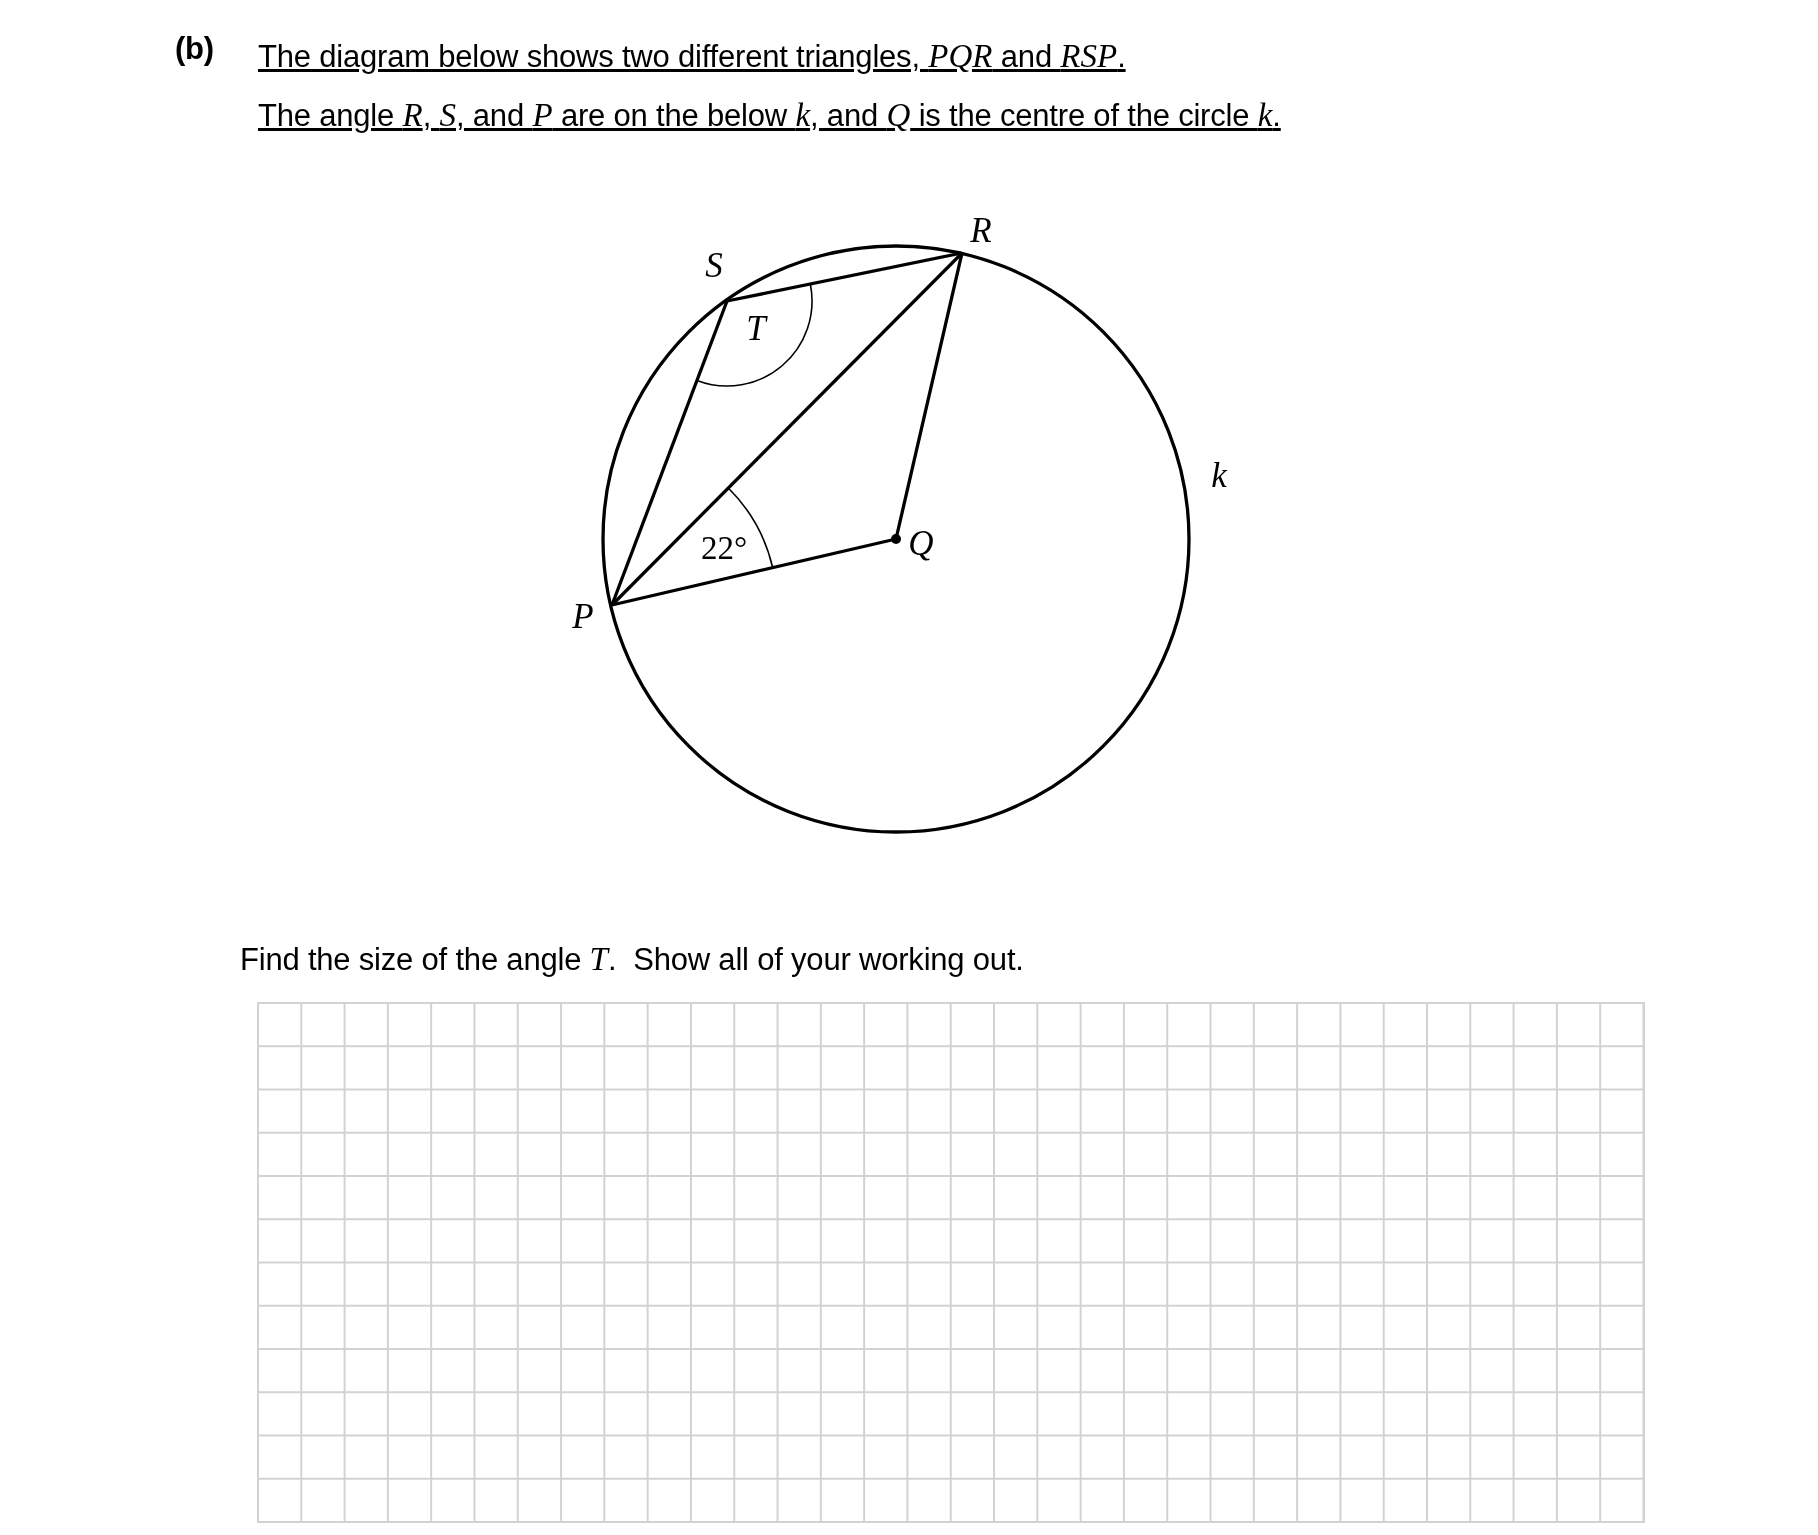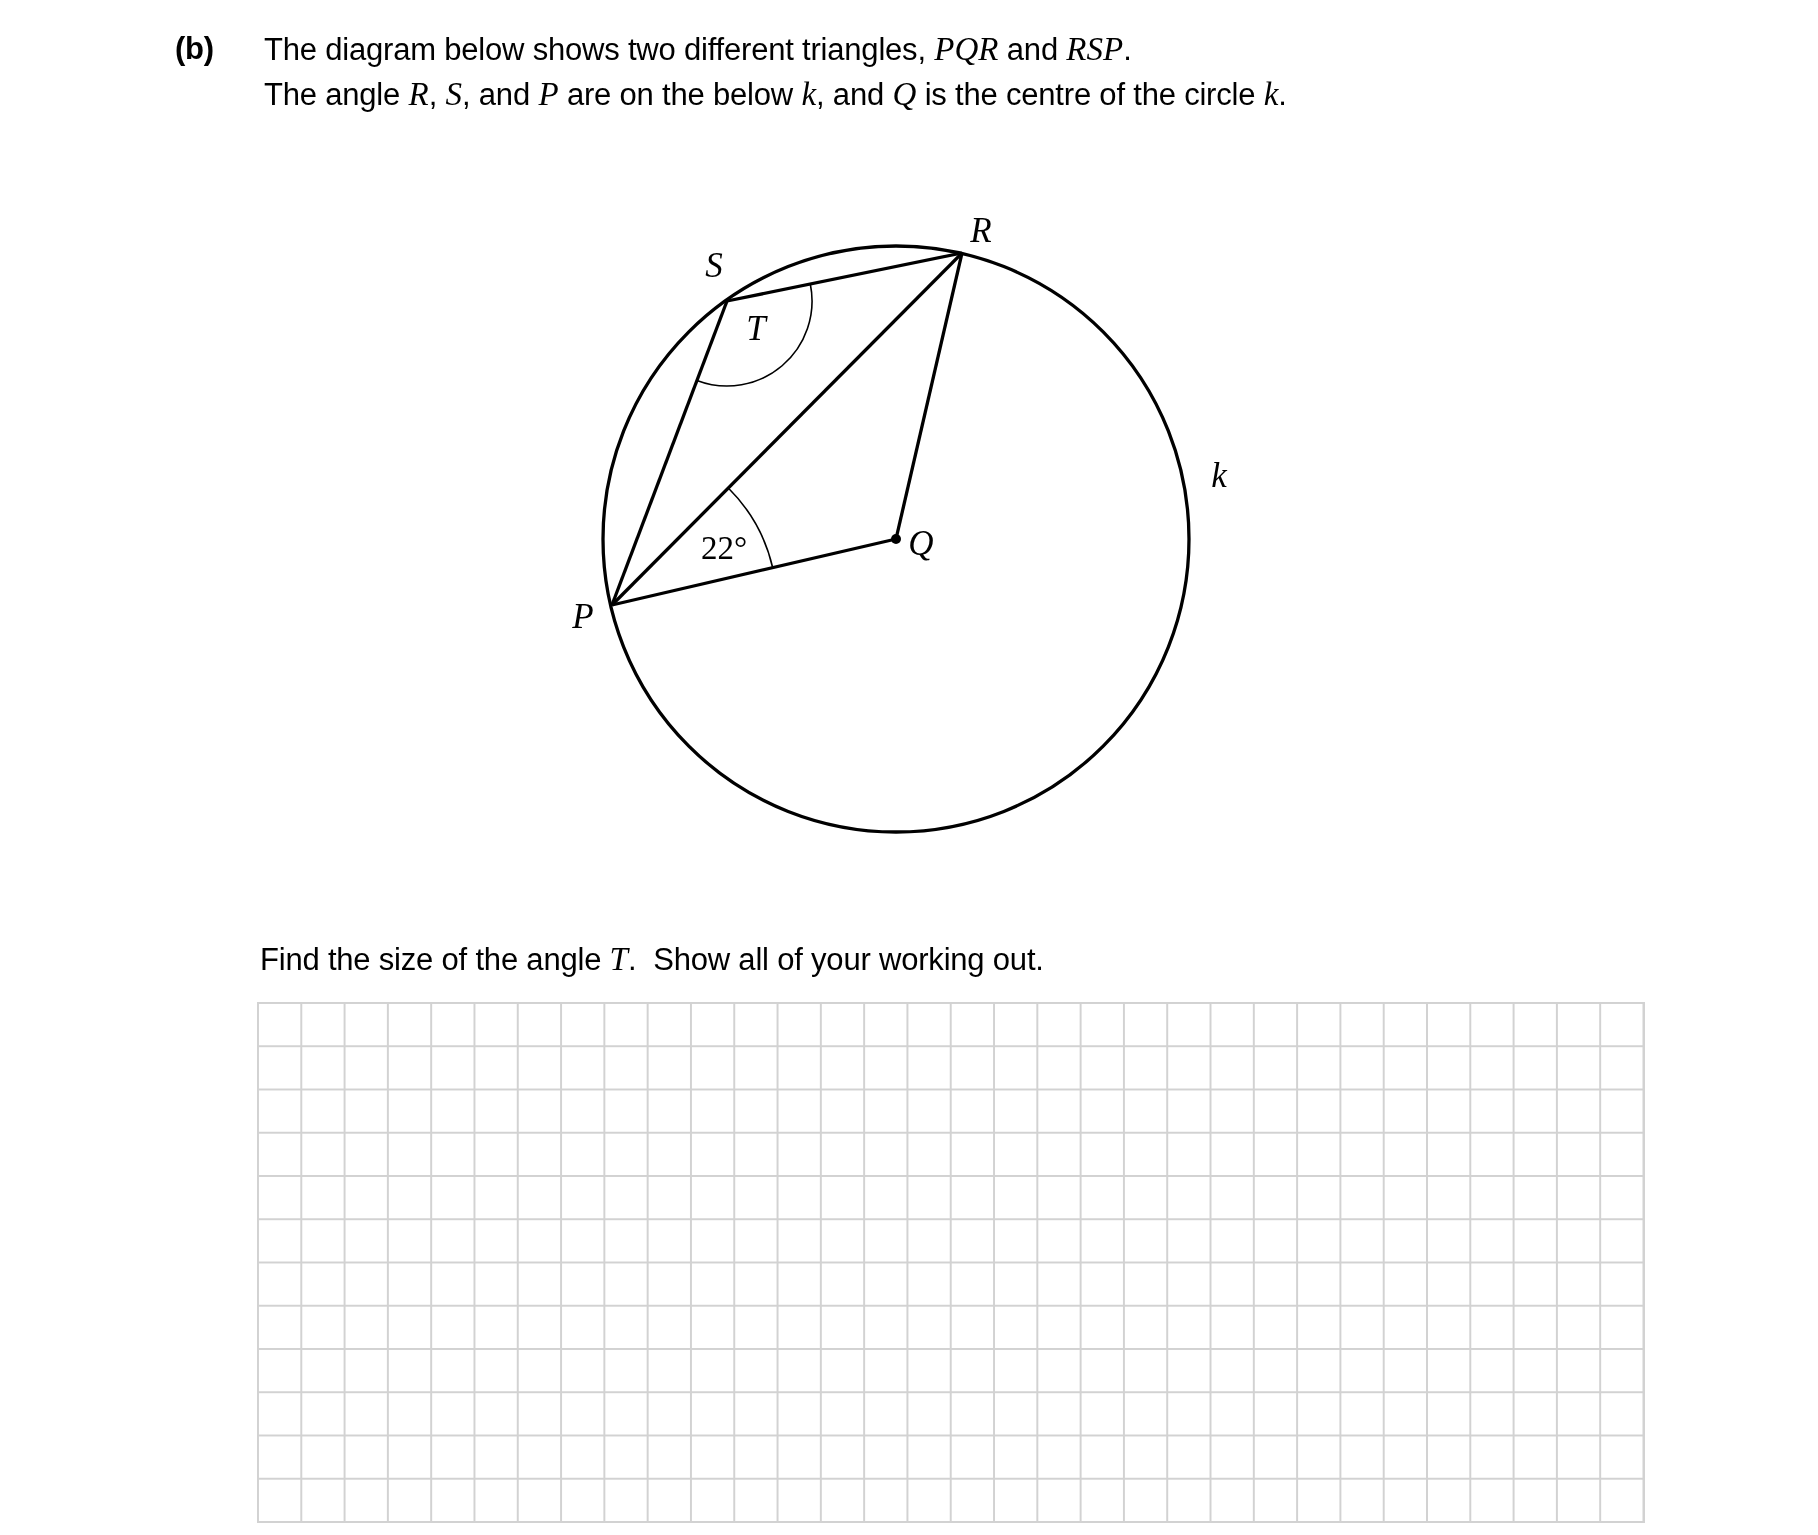--- a/index.html
+++ b/index.html
@@ -5,31 +5,31 @@
   html,body{margin:0;padding:0;background:#fff;}
   #page{
     position:relative;width:1818px;height:1535px;background:#ffffff;overflow:hidden;
     font-family:"Liberation Sans","DejaVu Sans",sans-serif;color:#000;
   }
   .abs{position:absolute;}
   .part-label{
     left:175px;top:27px;font-size:31px;font-weight:bold;line-height:43px;letter-spacing:-0.2px;
   }
   .intro{
-    left:264px;top:27px;font-size:31px;line-height:44px;letter-spacing:-0.2px;
+    left:258px;top:27px;font-size:31px;line-height:59px;letter-spacing:-0.2px;text-decoration:underline;
   }
   .tline{white-space:pre-wrap;}
   .mv{ 
     font-family:"Liberation Serif","DejaVu Serif",serif;font-style:italic;font-size:33px;letter-spacing:0;
   }
   .mn{ 
     font-family:"Liberation Serif","DejaVu Serif","DejaVu Sans",serif;font-style:normal;font-size:33px;letter-spacing:0;
   }
   .prompt{
-    left:260px;top:938px;font-size:31px;line-height:43px;letter-spacing:-0.2px;white-space:pre-wrap;
+    left:240px;top:938px;font-size:31px;line-height:43px;letter-spacing:-0.2px;white-space:pre-wrap;
   }
   .diagram-svg{left:500px;top:185px;width:790px;height:690px;}
   .shape{fill:none;stroke:#000;stroke-width:3.3px;}
   .thinarc{fill:none;stroke:#000;stroke-width:1.6px;}
   .dlabel{
     font-family:"Liberation Serif","DejaVu Serif",serif;font-style:italic;font-size:35px;fill:#000;
   }
   .dnum{
     font-family:"Liberation Serif","DejaVu Serif",serif;font-style:normal;font-size:33px;fill:#000;
   }

